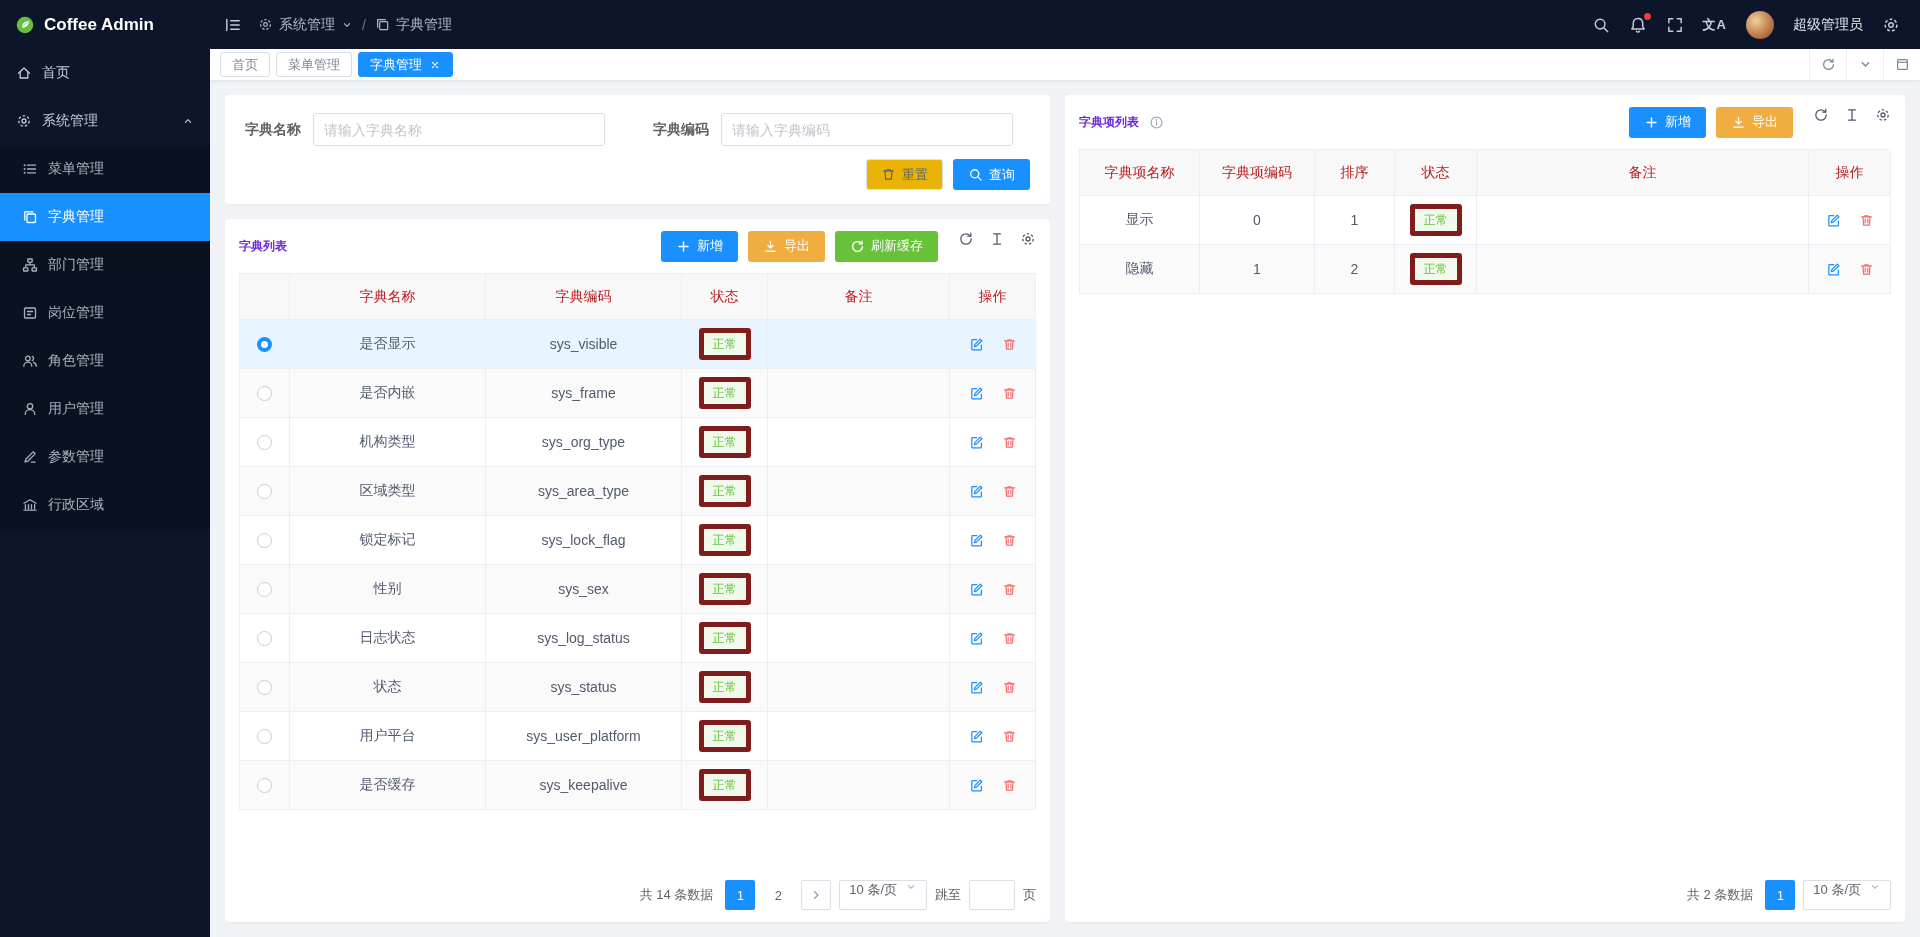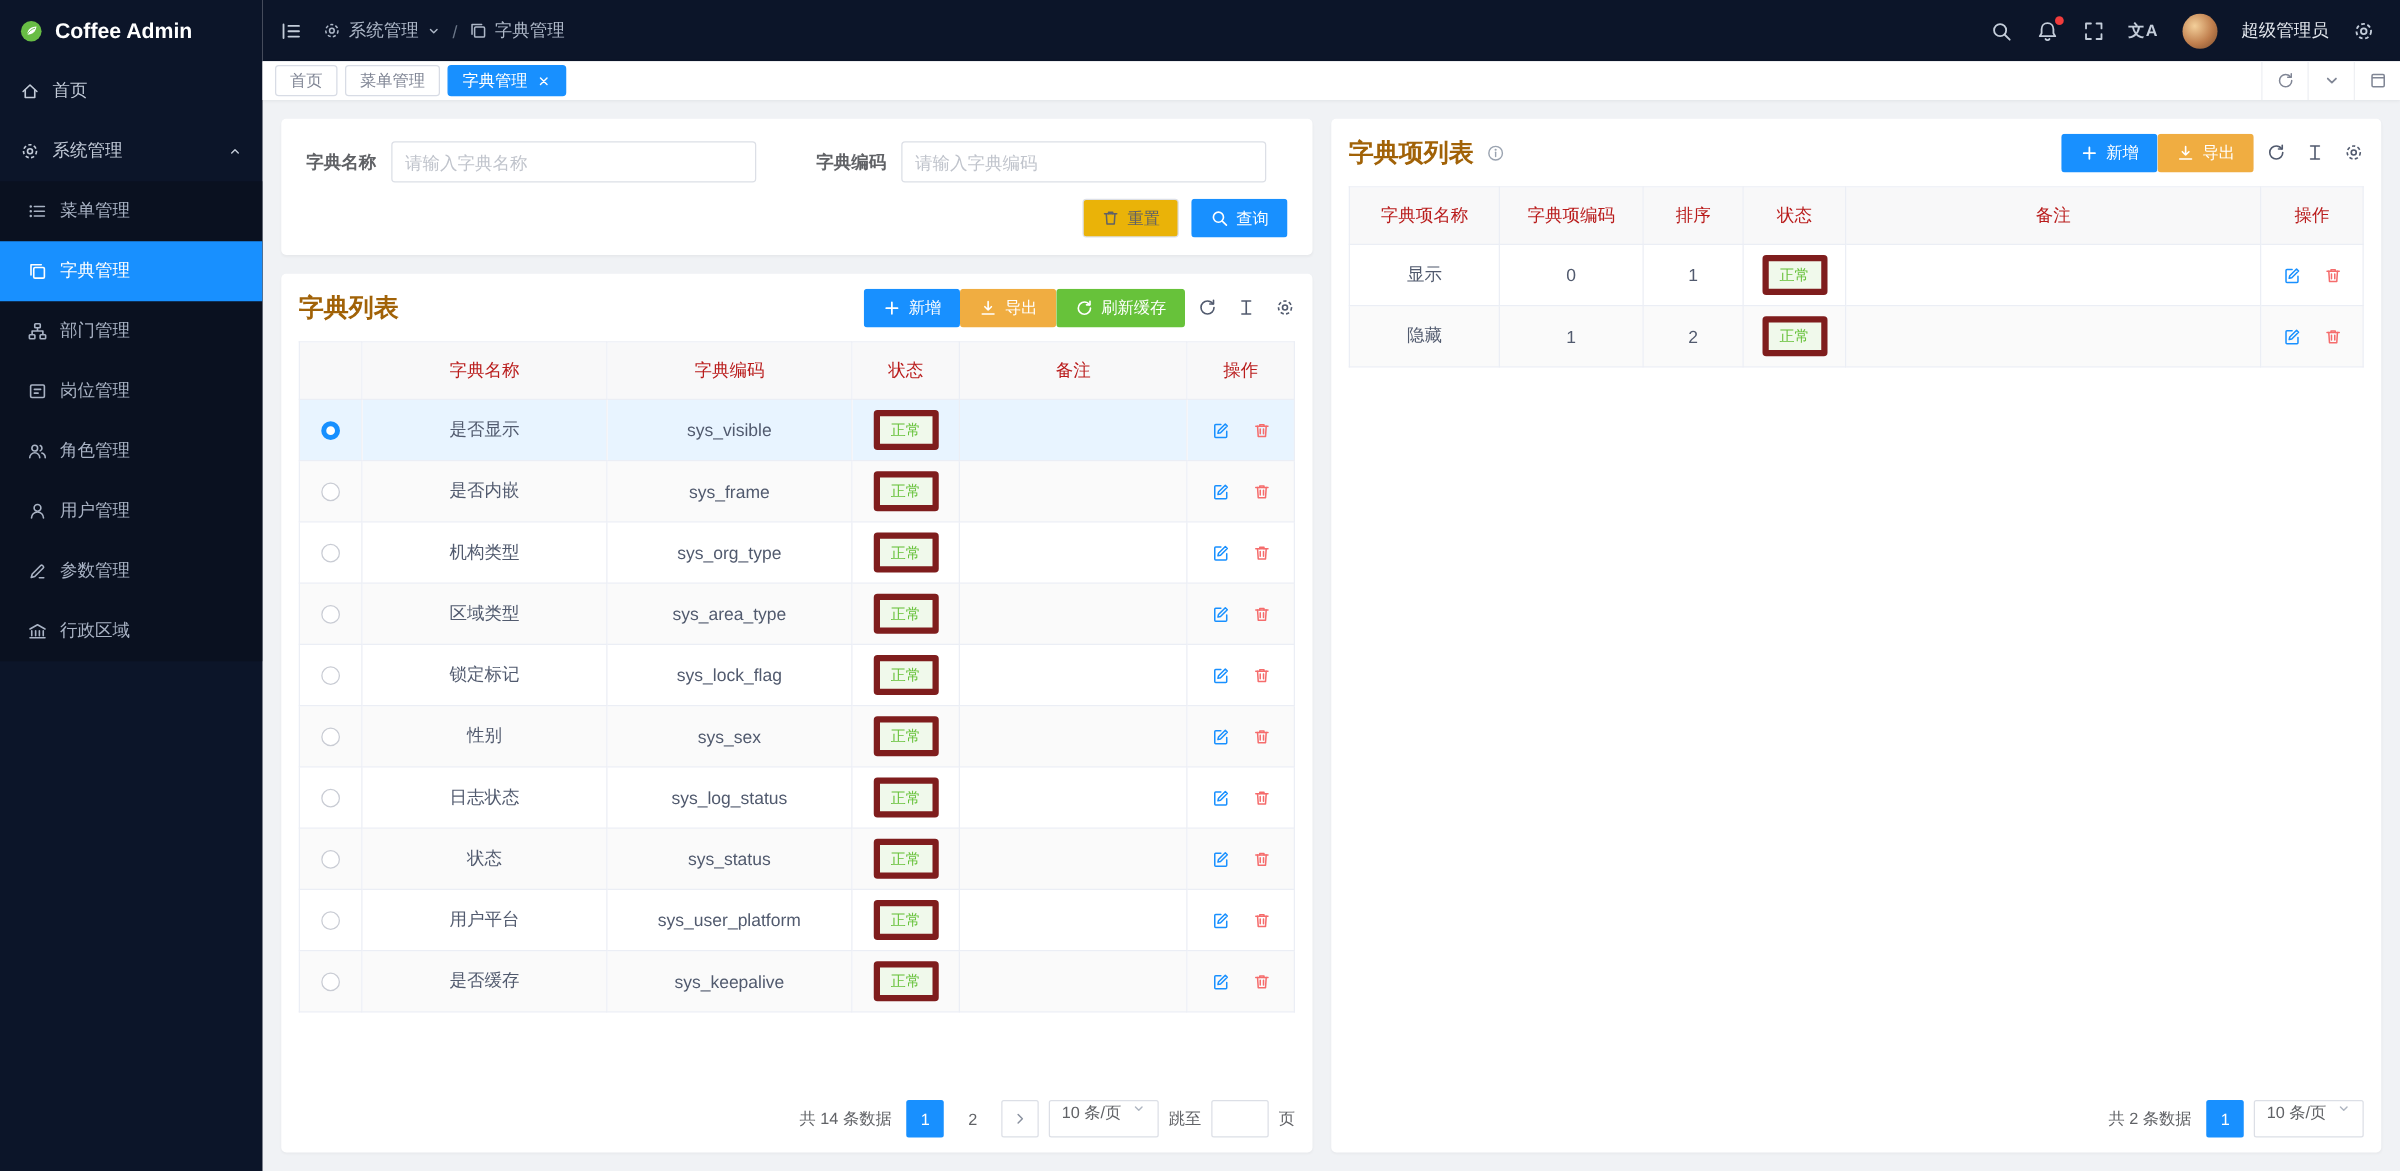--- a/index.html
+++ b/index.html
@@ -54,22 +54,22 @@
 .form-actions{display:flex;justify-content:flex-end;gap:10px;margin-top:13px}
 
 .btn{display:inline-flex;align-items:center;gap:6px;height:31px;padding:0 14px;border-radius:3px;border:1px solid transparent;font-size:13px;cursor:pointer;font-family:inherit;background:#eab308;color:#606266}
 .btn-plain{border-color:#dcdfe6}
 .btn-primary{background:#1890ff;color:#fff}
 .btn-warning{background:#f0ad41;color:#fff}
 .btn-success{background:#67c23a;color:#fff}
 
 .list-card{flex:1;min-height:0;display:flex;flex-direction:column;padding:0 14px 12px}
 .card-head{height:54px;flex:none;display:flex;align-items:center;gap:8px}
-.card-title{font-size:20px;font-weight:bold;color:#a16207}
-.head-actions{margin-left:auto;display:flex;align-items:center;}
+.card-title{font-size:12px;font-weight:bold;color:#6d28d9}
+.head-actions{margin-left:auto;display:flex;align-items:flex-start;gap:10px}
 .tool-icons{display:flex;align-items:center;gap:15px;margin-left:10px;color:#515a6e}
 .tool-icon{cursor:pointer;display:flex}
 .info-icon{color:#9aa3b0;display:flex;margin-left:2px}
 
 table{width:100%;border-collapse:collapse;table-layout:fixed;font-size:14px}
 th,td{border:1px solid #ebeef5;text-align:center;vertical-align:middle;overflow:hidden}
 th{background:#f8f8f9;height:46px;font-weight:normal;color:#b91c1c}
 td{height:49px;color:#515a6e}
 tbody tr:nth-child(even) td{background:#fafafa}
 tr.selected td{background:#e8f4ff}

